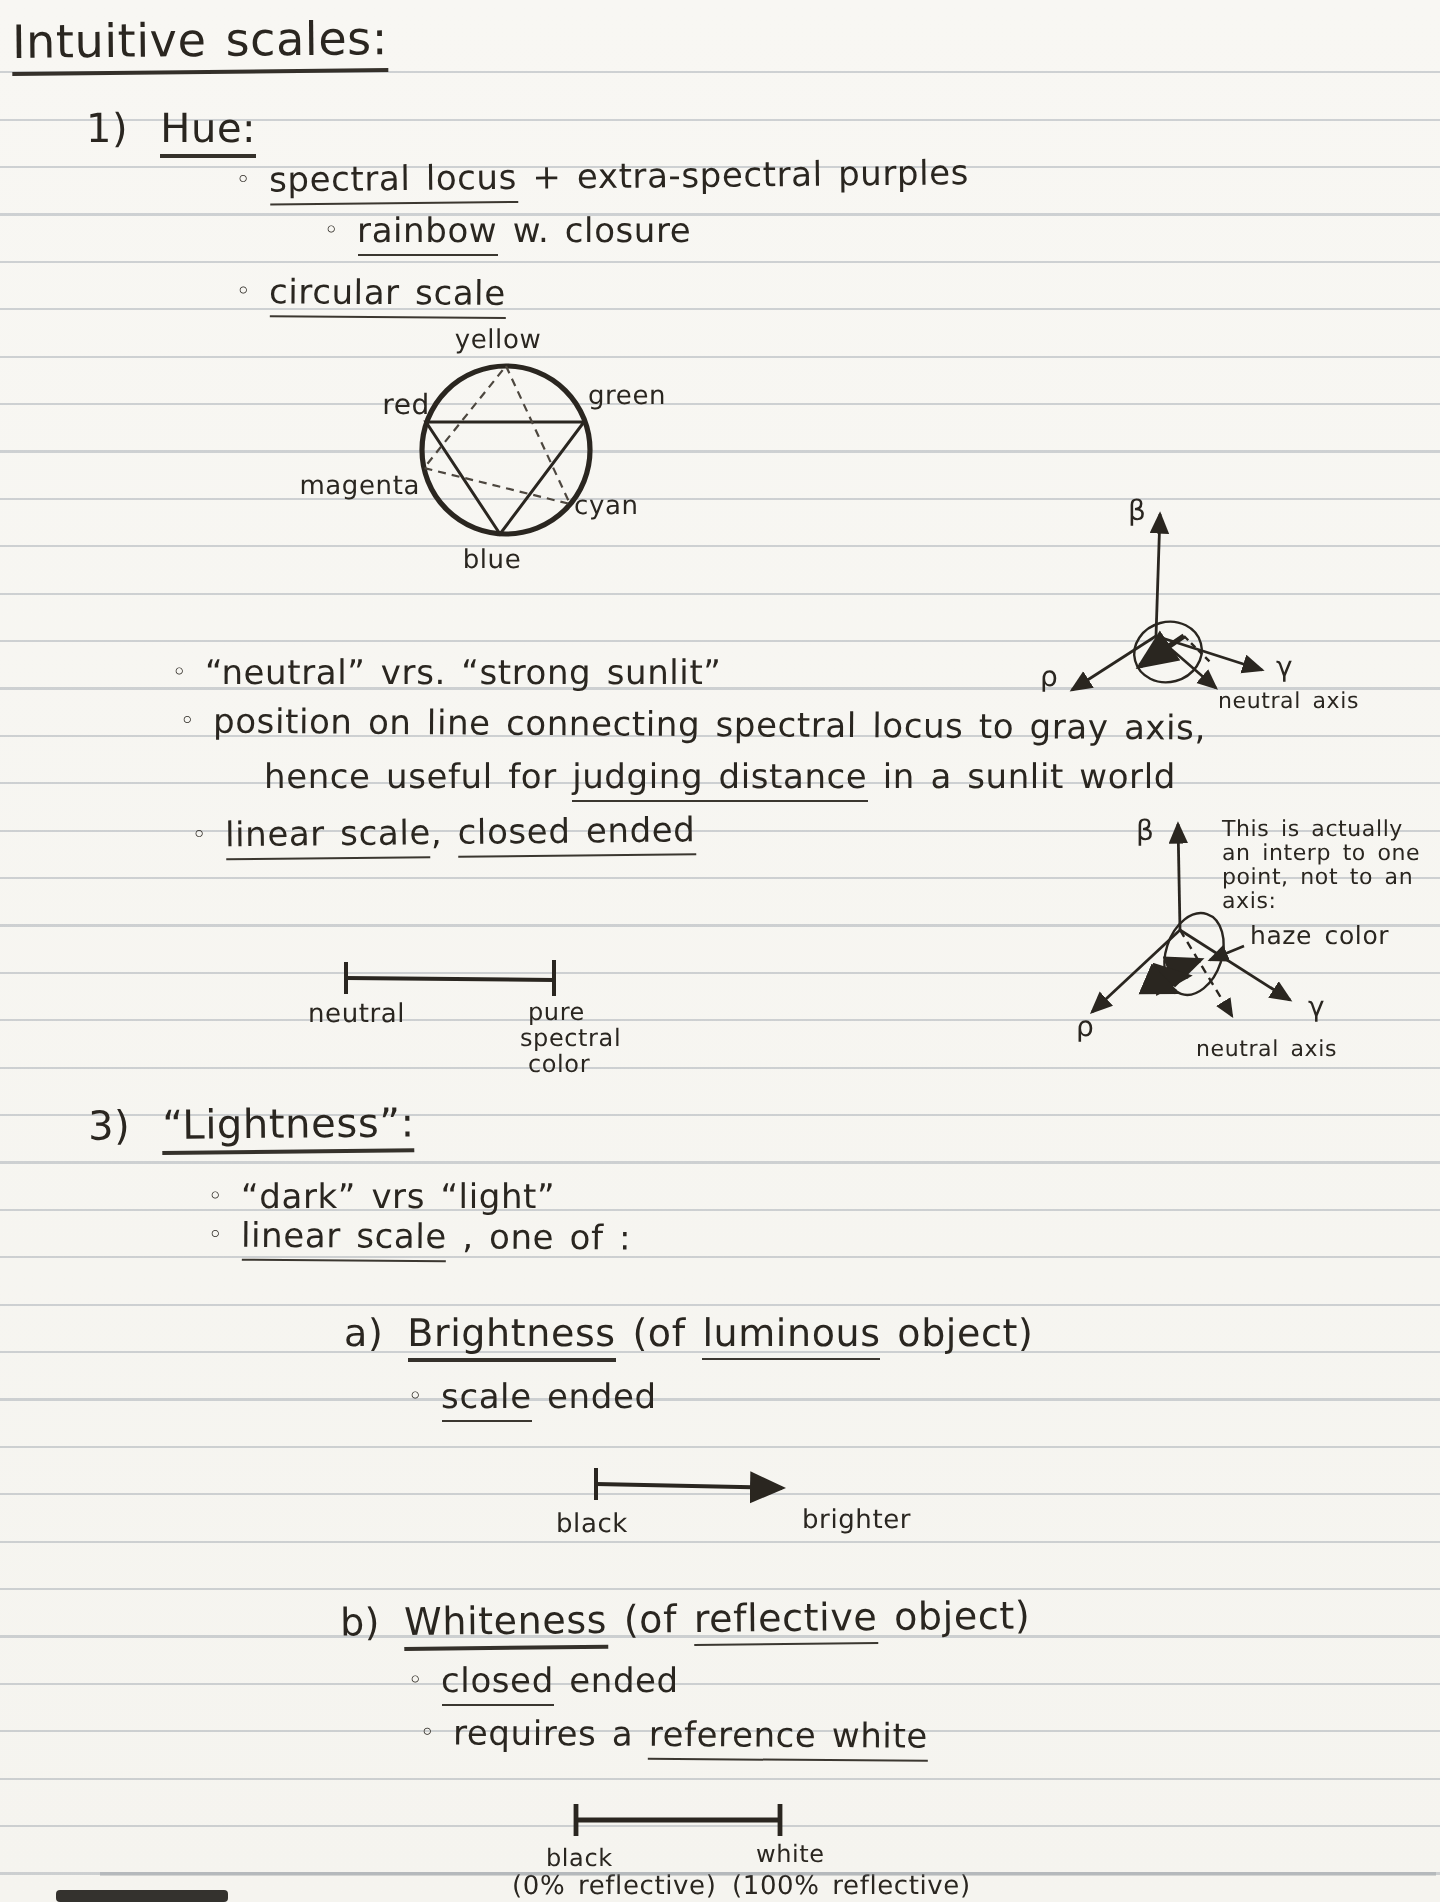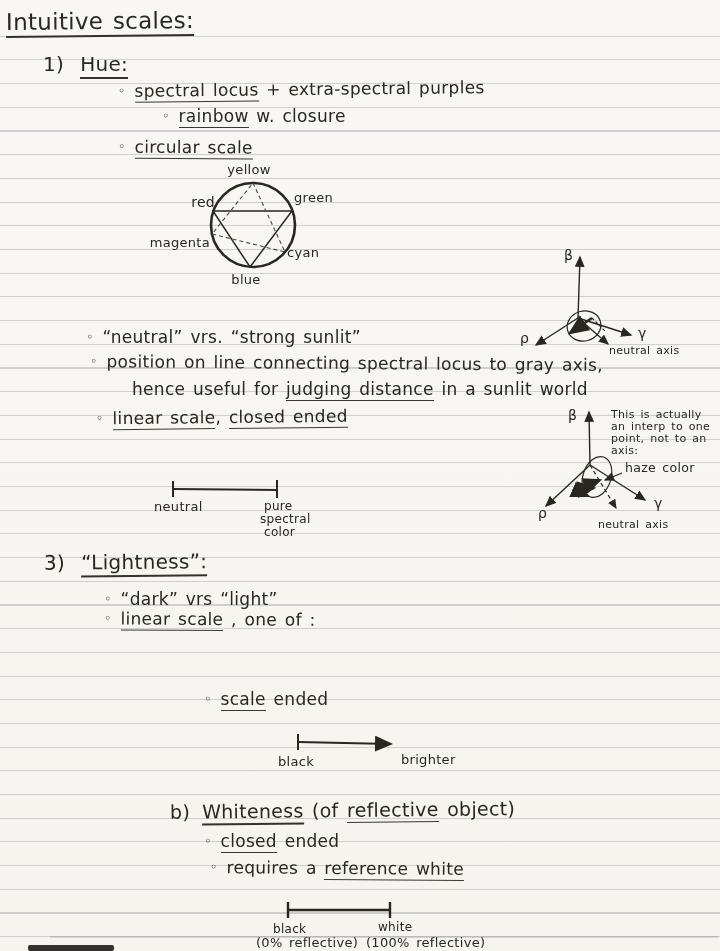--- a/index.html
+++ b/index.html
@@ -134,20 +134,23 @@
   <div class="abs t-h r1" style="left:44px;top:550px;">
     <span class="num">3)</span><span class="uh">“Lightness”:</span>
   </div>
   <div class="abs t-b" style="left:104px;top:549px;margin-top:40px;">
     <span class="blt">◦</span><span>“dark” vrs “light”</span>
   </div>
   <div class="abs t-b r2" style="left:104px;top:609px;">
     <span class="blt">◦</span><span class="u">linear scale</span><span> , one of :</span>
   </div>
 
+  <div class="abs" style="left:172px;top:656px;font-size:19px;">
+    <span class="num" style="margin-right:12px;">a)</span><span class="uh">Brightness</span><span> (of </span><span class="u">luminous</span><span> object)</span>
+  </div>
   <div class="abs t-b" style="left:204px;top:689px;">
     <span class="blt">◦</span><span class="u">scale</span><span> ended</span>
   </div>
 
   <svg class="abs" style="left:268px;top:726px;" width="190" height="48" viewBox="0 0 190 48">
     <defs>
       <marker id="a3" markerWidth="10" markerHeight="9" refX="8" refY="4" orient="auto">
         <path d="M0,0 L9,4 L0,8 Z" fill="#2a2620"></path>
       </marker>
     </defs>

